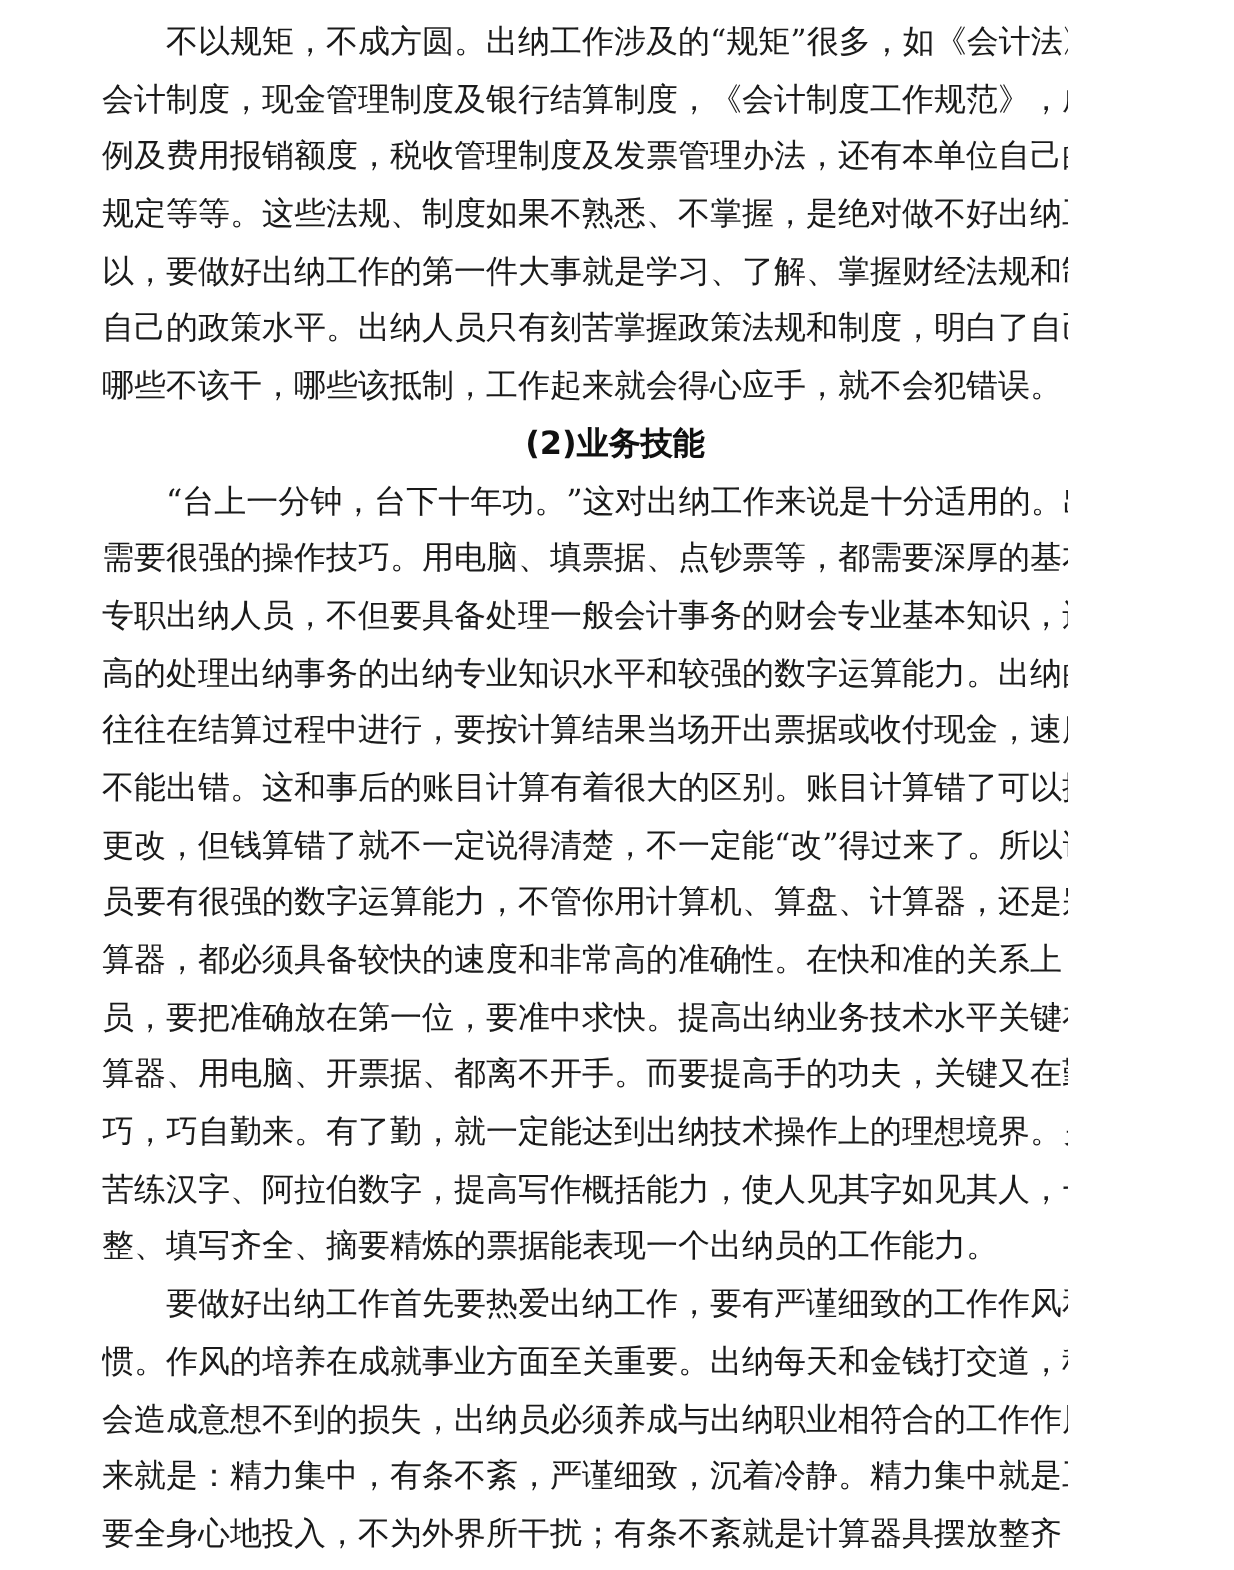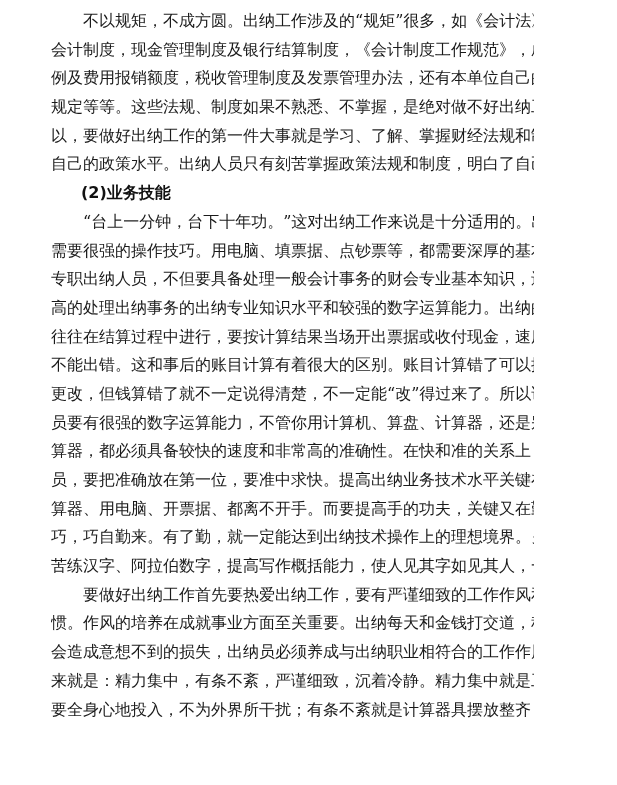--- a/index.html
+++ b/index.html
@@ -37,53 +37,56 @@
       padding-left: 32px;
     }
     .heading {
       height: 28.7px;
       line-height: 28.7px;
       padding-left: 30px;
       font-family: "DejaVu Sans", "Liberation Sans", sans-serif;
       font-weight: bold;
       font-size: 16px;
       color: #111111;
+      text-align: center;
     }
     .paragraph { display: block; }
   </style>
 </head>
 <body>
 
 <div class="page">
 
   <div class="paragraph">
     <div class="line indent">不以规矩，不成方圆。出纳工作涉及的“规矩”很多，如《会计法》及各种</div>
     <div class="line">会计制度，现金管理制度及银行结算制度，《会计制度工作规范》，成本管理条</div>
     <div class="line">例及费用报销额度，税收管理制度及发票管理办法，还有本单位自己的财务管理</div>
     <div class="line">规定等等。这些法规、制度如果不熟悉、不掌握，是绝对做不好出纳工作的。所</div>
     <div class="line">以，要做好出纳工作的第一件大事就是学习、了解、掌握财经法规和制度，提高</div>
     <div class="line">自己的政策水平。出纳人员只有刻苦掌握政策法规和制度，明白了自己哪些该干，</div>
+    <div class="line last">哪些不该干，哪些该抵制，工作起来就会得心应手，就不会犯错误。</div>
   </div>
 
   <div class="heading">(2)业务技能</div>
 
   <div class="paragraph">
     <div class="line indent">“台上一分钟，台下十年功。”这对出纳工作来说是十分适用的。出纳工作</div>
     <div class="line">需要很强的操作技巧。用电脑、填票据、点钞票等，都需要深厚的基本功。作为</div>
     <div class="line">专职出纳人员，不但要具备处理一般会计事务的财会专业基本知识，还要具备较</div>
     <div class="line">高的处理出纳事务的出纳专业知识水平和较强的数字运算能力。出纳的数字运算</div>
     <div class="line">往往在结算过程中进行，要按计算结果当场开出票据或收付现金，速度要快，又</div>
     <div class="line">不能出错。这和事后的账目计算有着很大的区别。账目计算错了可以按规定方法</div>
     <div class="line">更改，但钱算错了就不一定说得清楚，不一定能“改”得过来了。所以说出纳人</div>
     <div class="line">员要有很强的数字运算能力，不管你用计算机、算盘、计算器，还是别的什么运</div>
     <div class="line">算器，都必须具备较快的速度和非常高的准确性。在快和准的关系上，作为出纳</div>
     <div class="line">员，要把准确放在第一位，要准中求快。提高出纳业务技术水平关键在手上，计</div>
     <div class="line">算器、用电脑、开票据、都离不开手。而要提高手的功夫，关键又在勤，勤能生</div>
     <div class="line">巧，巧自勤来。有了勤，就一定能达到出纳技术操作上的理想境界。另外，还要</div>
     <div class="line">苦练汉字、阿拉伯数字，提高写作概括能力，使人见其字如见其人，一张书写工</div>
+    <div class="line last">整、填写齐全、摘要精炼的票据能表现一个出纳员的工作能力。</div>
   </div>
 
 
   <div class="paragraph">
     <div class="line indent">要做好出纳工作首先要热爱出纳工作，要有严谨细致的工作作风和职业习</div>
     <div class="line">惯。作风的培养在成就事业方面至关重要。出纳每天和金钱打交道，稍有不慎就</div>
     <div class="line">会造成意想不到的损失，出纳员必须养成与出纳职业相符合的工作作风，概括起</div>
     <div class="line">来就是：精力集中，有条不紊，严谨细致，沉着冷静。精力集中就是工作起来就</div>
     <div class="line">要全身心地投入，不为外界所干扰；有条不紊就是计算器具摆放整齐，钱款票据</div>
   </div>

